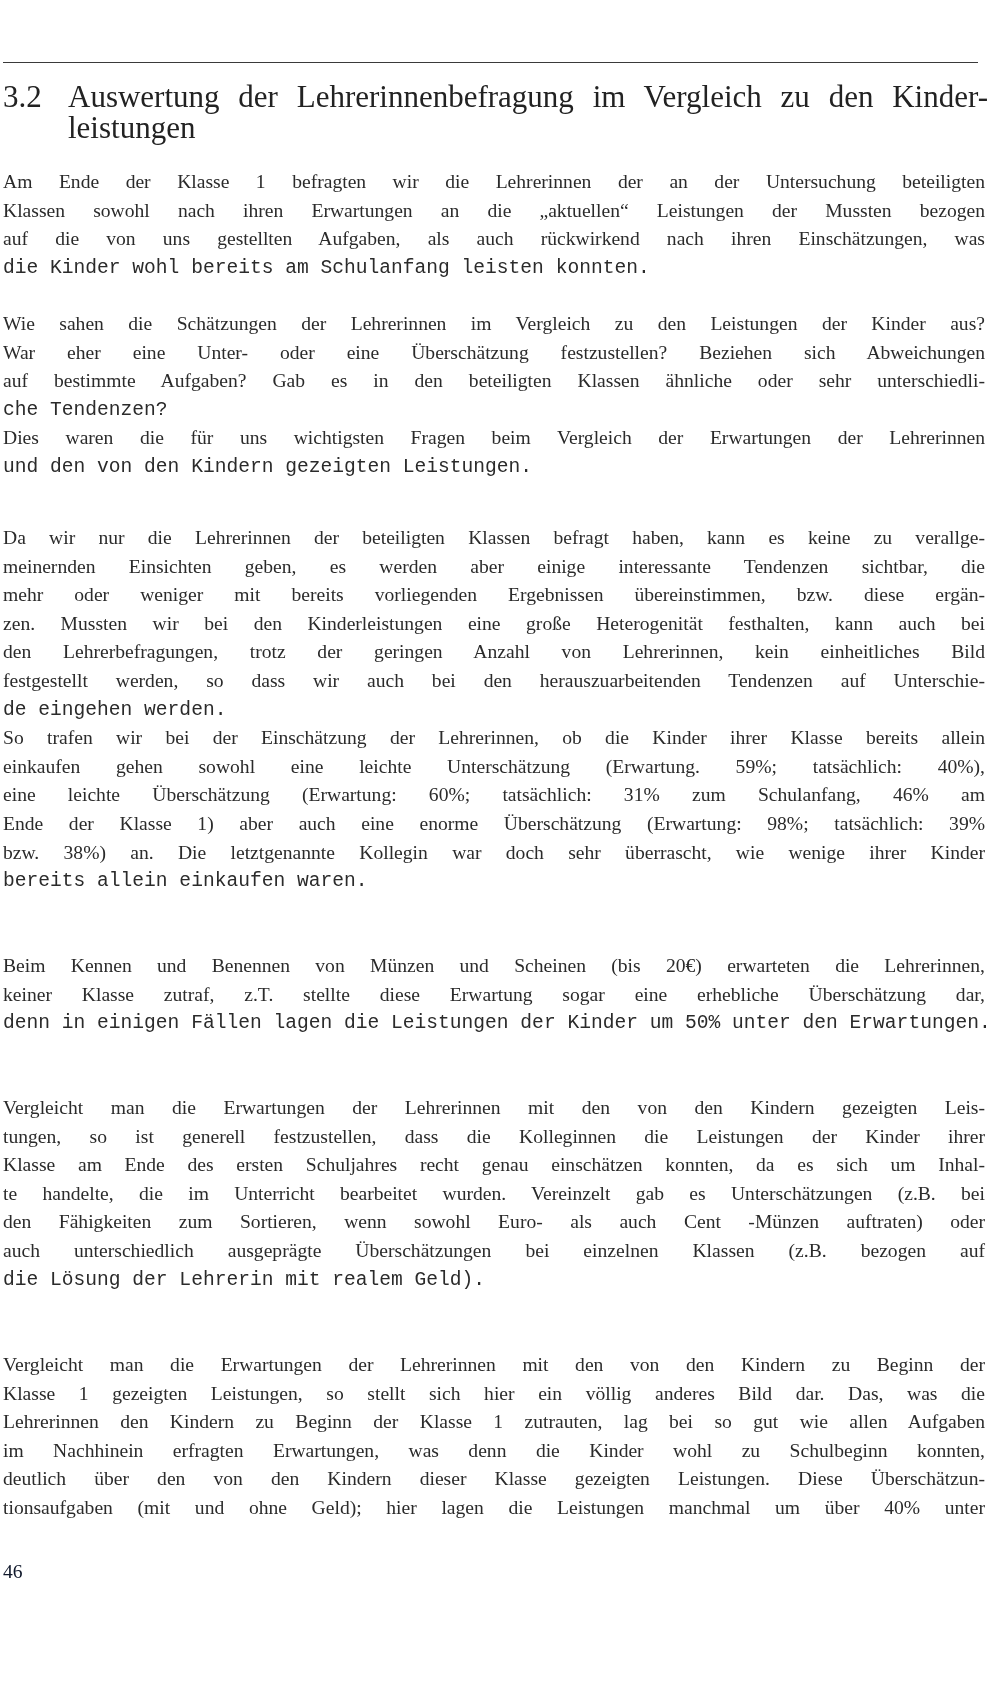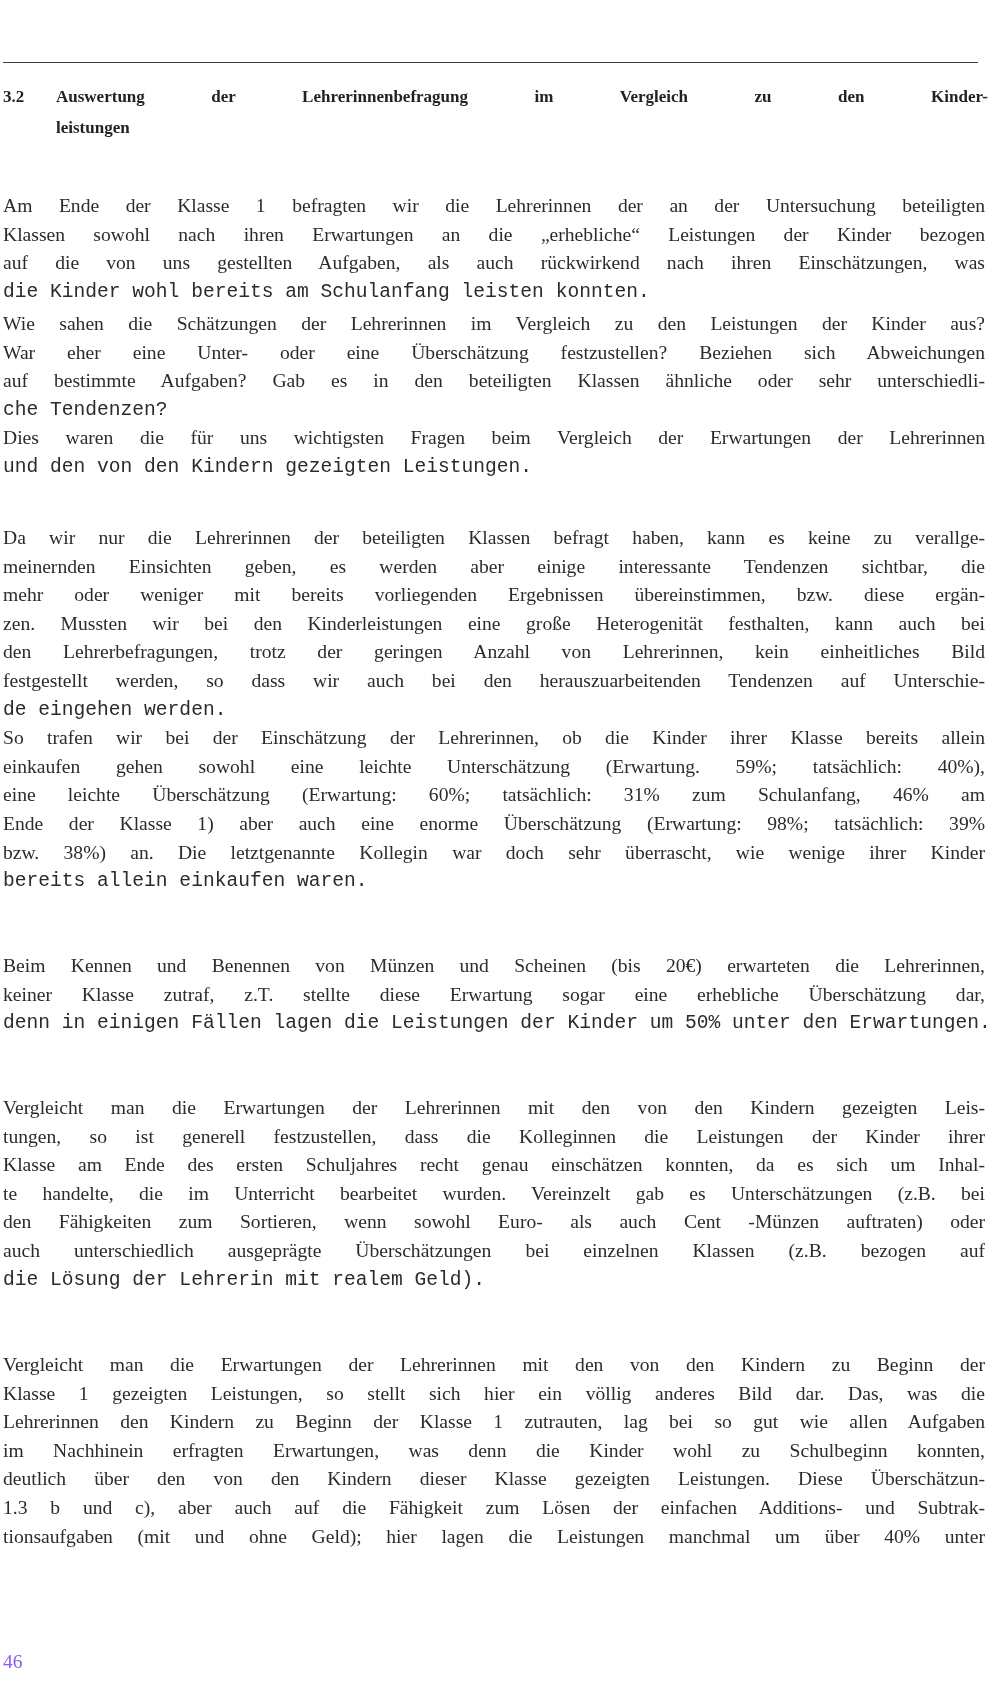--- a/index.html
+++ b/index.html
@@ -21,25 +21,26 @@
       top: 62px;
       width: 975px;
       height: 0;
       border-top: 1.5px solid #3a3a3a;
     }
     .heading {
       position: absolute;
       left: 3px;
       top: 81px;
       width: 985px;
-      font-weight: bold;
-      font-size: 17px;
+      font-weight: normal;
+      font-size: 31px;
       line-height: 31px;
       color: #222;
       display: flex;
+      gap: 12px;
     }
     .heading .num {
       width: 53px;
       flex: none;
     }
     .heading .text {
       flex: 1;
       text-align: justify;
     }
     .para {
@@ -57,43 +58,43 @@
       white-space: nowrap;
       height: 28.6px;
     }
     .para .line.last {
       text-align-last: left;
       font-family: Liberation Mono, monospace;
     }
     .pagenum {
       position: absolute;
       left: 3px;
-      top: 1650px;
+      top: 1560px;
       font-size: 19.6px;
       line-height: 24px;
-      color: #8b5cf6;
+      color: #0f172a;
       font-family: Liberation Serif, serif;
     }
   </style>
 </head>
 <body>
 
 <div class="rule"></div>
 
 <div class="heading">
   <span class="num">3.2</span>
   <span class="text">
     <span style="display:block;text-align:justify;text-align-last:justify;white-space:nowrap;">Auswertung der Lehrerinnenbefragung im Vergleich zu den Kinder-</span>
     <span style="display:block;">leistungen</span>
   </span>
 </div>
 
-<div class="para" style="top:168px;margin-top:24px;">
+<div class="para" style="top:168px;">
   <span class="line">Am Ende der Klasse 1 befragten wir die Lehrerinnen der an der Untersuchung beteiligten</span>
-  <span class="line">Klassen sowohl nach ihren Erwartungen an die „erhebliche“ Leistungen der Kinder bezogen</span>
+  <span class="line">Klassen sowohl nach ihren Erwartungen an die „aktuellen“ Leistungen der Mussten bezogen</span>
   <span class="line">auf die von uns gestellten Aufgaben, als auch rückwirkend nach ihren Einschätzungen, was</span>
   <span class="line last">die Kinder wohl bereits am Schulanfang leisten konnten.</span>
 </div>
 
 <div class="para" style="top:310px;">
   <span class="line">Wie sahen die Schätzungen der Lehrerinnen im Vergleich zu den Leistungen der Kinder aus?</span>
   <span class="line">War eher eine Unter- oder eine Überschätzung festzustellen? Beziehen sich Abweichungen</span>
   <span class="line">auf bestimmte Aufgaben? Gab es in den beteiligten Klassen ähnliche oder sehr unterschiedli-</span>
   <span class="line last">che Tendenzen?</span>
   <span class="line">Dies waren die für uns wichtigsten Fragen beim Vergleich der Erwartungen der Lehrerinnen</span>
@@ -131,17 +132,16 @@
   <span class="line">auch unterschiedlich ausgeprägte Überschätzungen bei einzelnen Klassen (z.B. bezogen auf</span>
   <span class="line last">die Lösung der Lehrerin mit realem Geld).</span>
 </div>
 
 <div class="para" style="top:1351px;">
   <span class="line">Vergleicht man die Erwartungen der Lehrerinnen mit den von den Kindern zu Beginn der</span>
   <span class="line">Klasse 1 gezeigten Leistungen, so stellt sich hier ein völlig anderes Bild dar. Das, was die</span>
   <span class="line">Lehrerinnen den Kindern zu Beginn der Klasse 1 zutrauten, lag bei so gut wie allen Aufgaben</span>
   <span class="line">im Nachhinein erfragten Erwartungen, was denn die Kinder wohl zu Schulbeginn konnten,</span>
   <span class="line">deutlich über den von den Kindern dieser Klasse gezeigten Leistungen. Diese Überschätzun-</span>
-  <span class="line">1.3 b und c), aber auch auf die Fähigkeit zum Lösen der einfachen Additions- und Subtrak-</span>
   <span class="line">tionsaufgaben (mit und ohne Geld); hier lagen die Leistungen manchmal um über 40% unter</span>
 </div>
 
 <div class="pagenum">46</div>
 
 </body></html>

